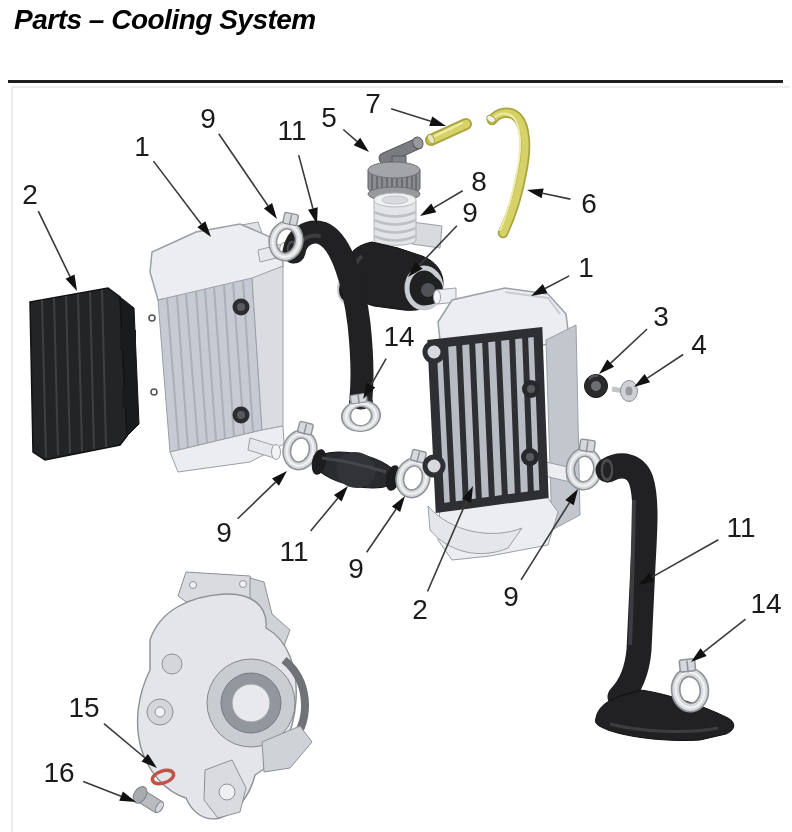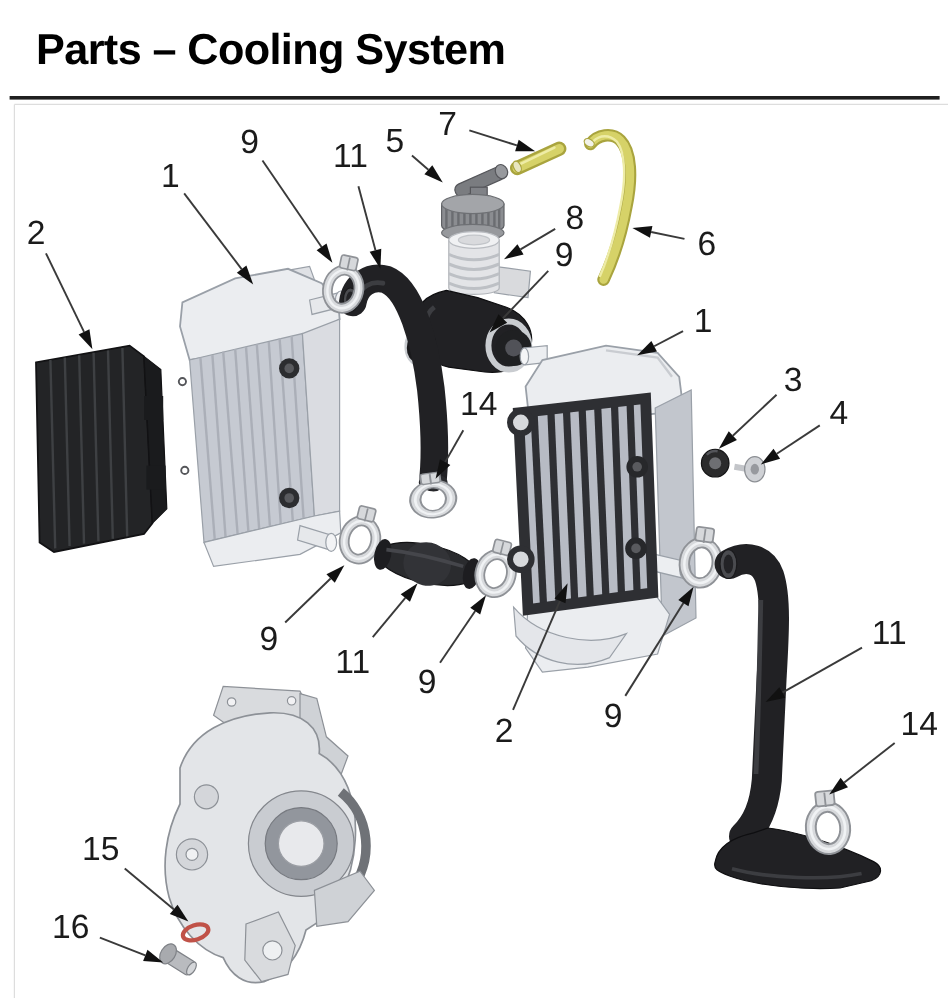--- a/index.html
+++ b/index.html
@@ -1,22 +1,22 @@
 <!DOCTYPE html>
 <html><head>
 <meta charset="utf-8">
 <style>
   html,body{margin:0;padding:0;}
   body{
     width:792px;height:832px;position:relative;overflow:hidden;
     background:#ffffff;font-family:"Liberation Sans",sans-serif;
   }
   h1.page-title{
-    position:absolute;left:14px;top:4px;margin:16px;
-    font-size:36px;font-weight:bold;color:#000;letter-spacing:-0.5px;
+    position:absolute;left:14px;top:4px;margin:0;
+    font-size:28px;font-weight:bold;color:#000;letter-spacing:-0.5px;font-style:italic;
   }
   .rule{
     position:absolute;left:8px;top:80px;width:775px;height:2.5px;background:#1f1f1f;
   }
   svg.diagram{position:absolute;left:0;top:0;}
   text.callout{
     font-family:"Liberation Sans",sans-serif;
     font-size:28px;fill:#1b1b1b;font-weight:400;
   }
 </style>

